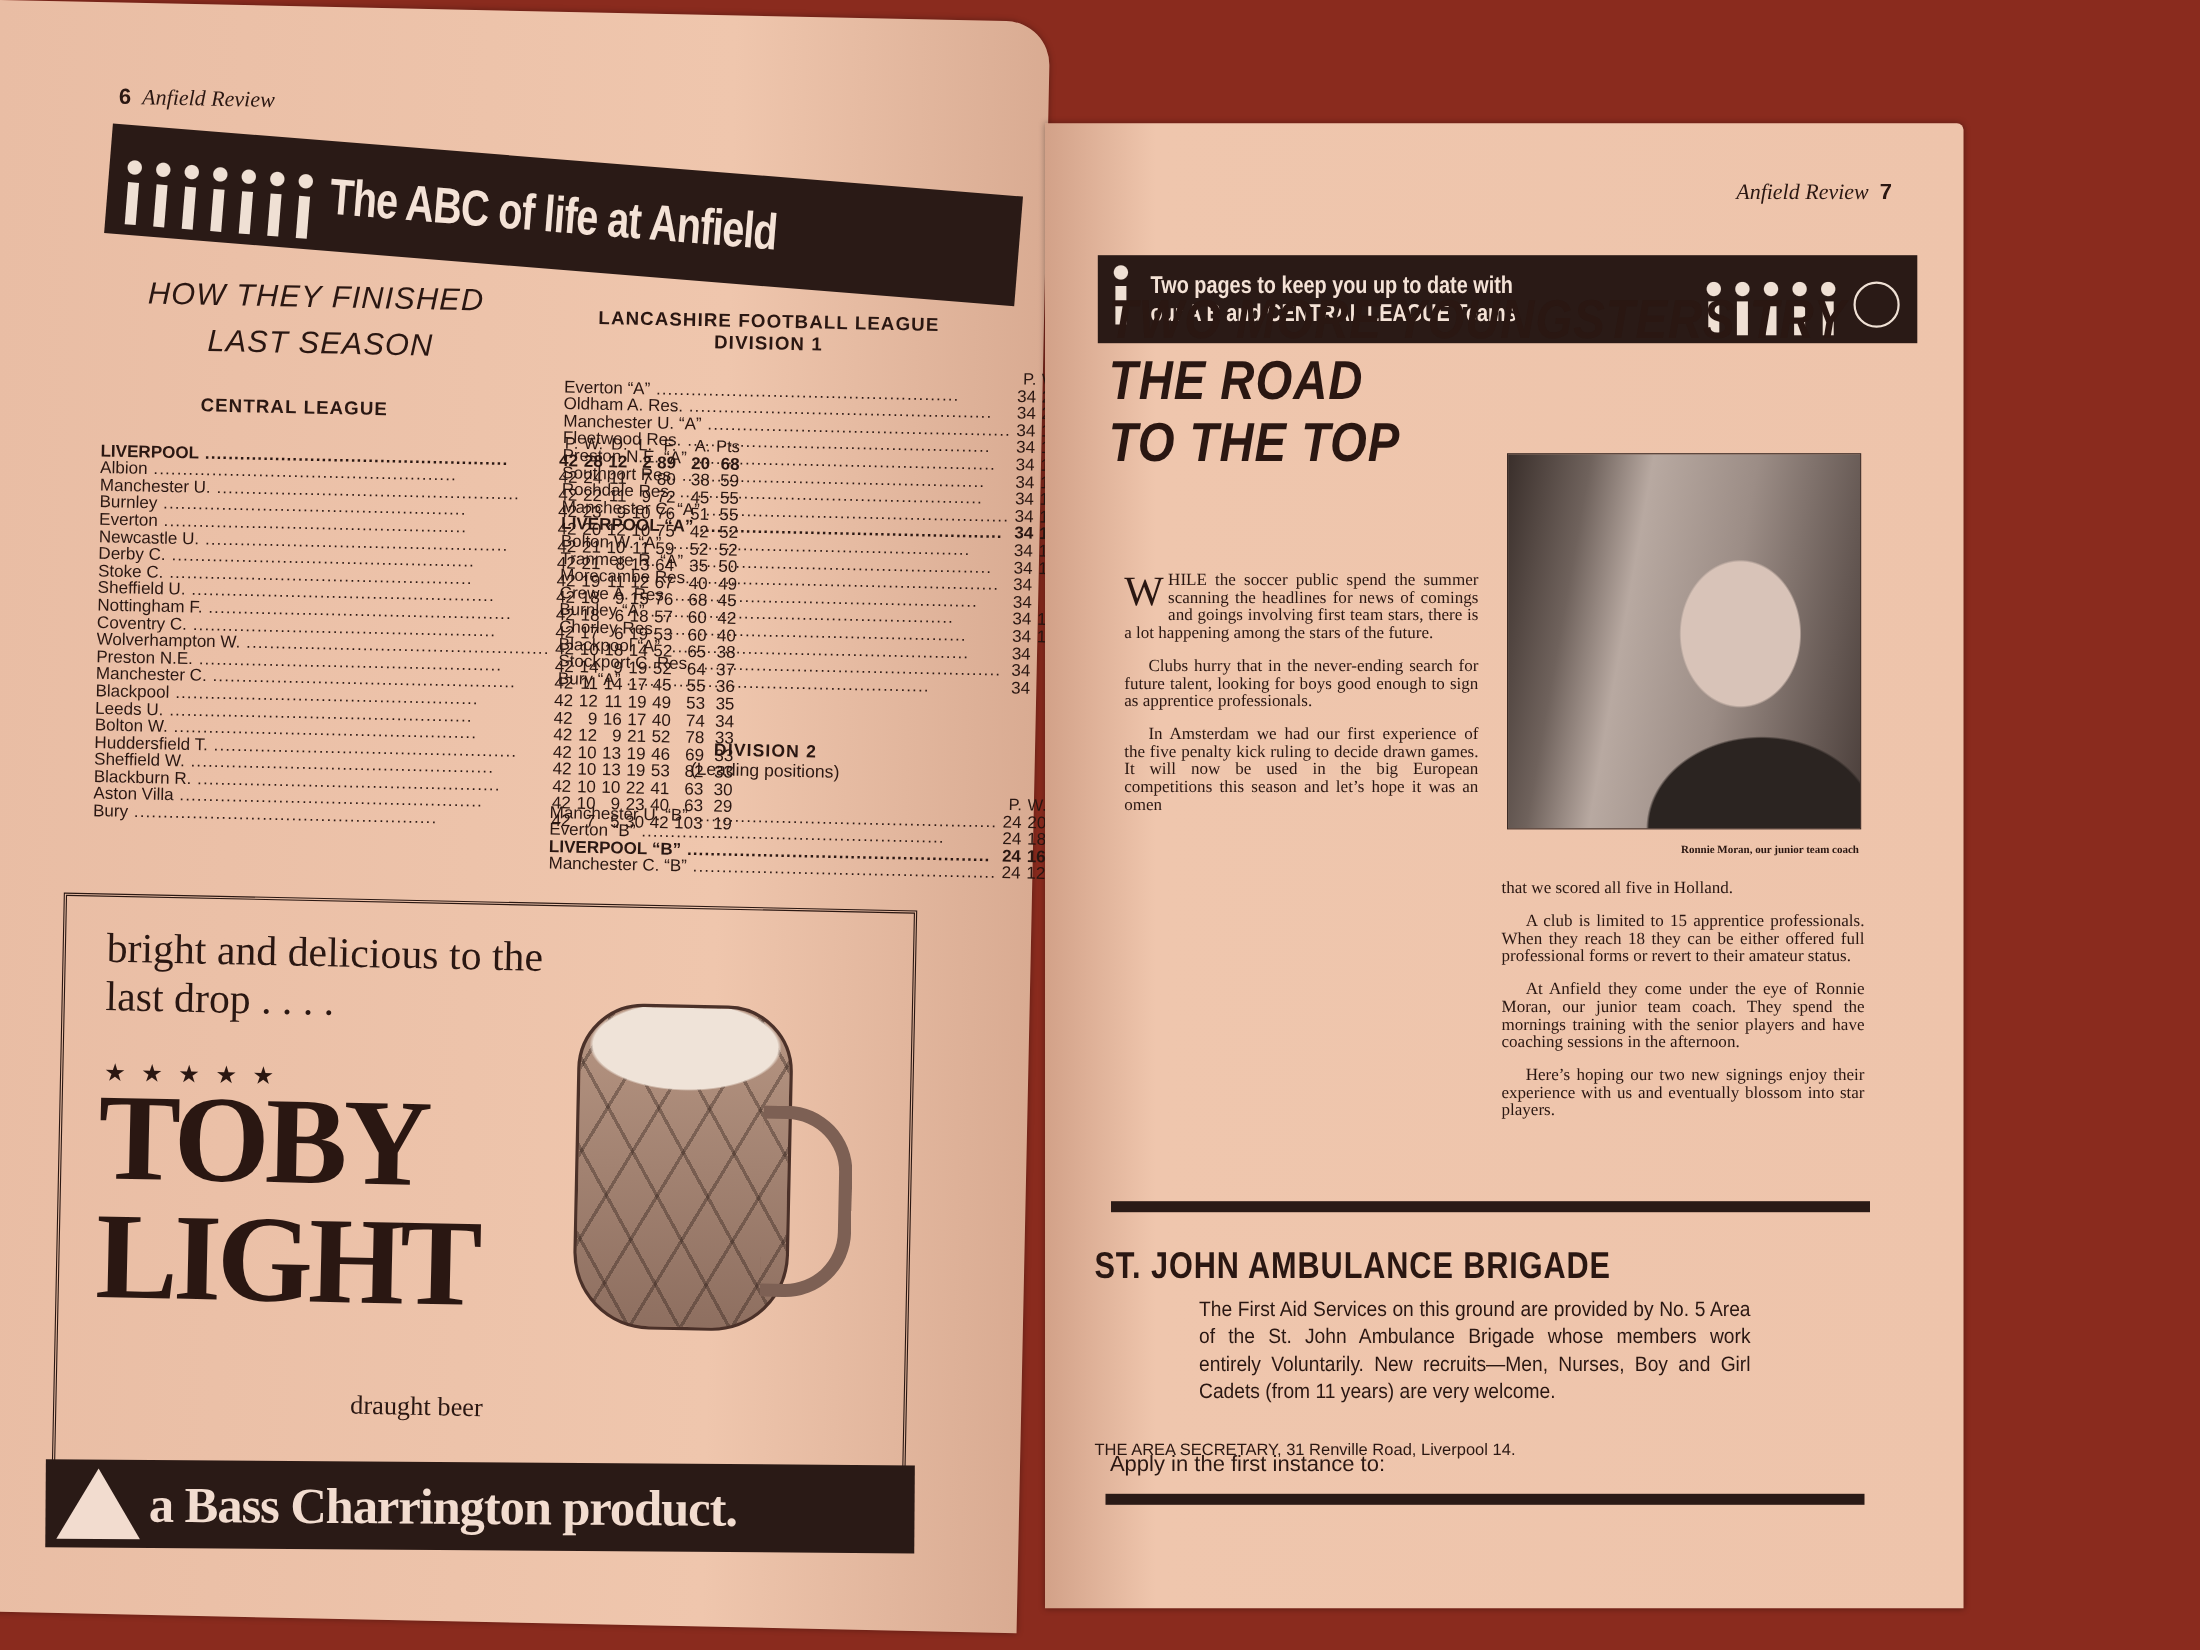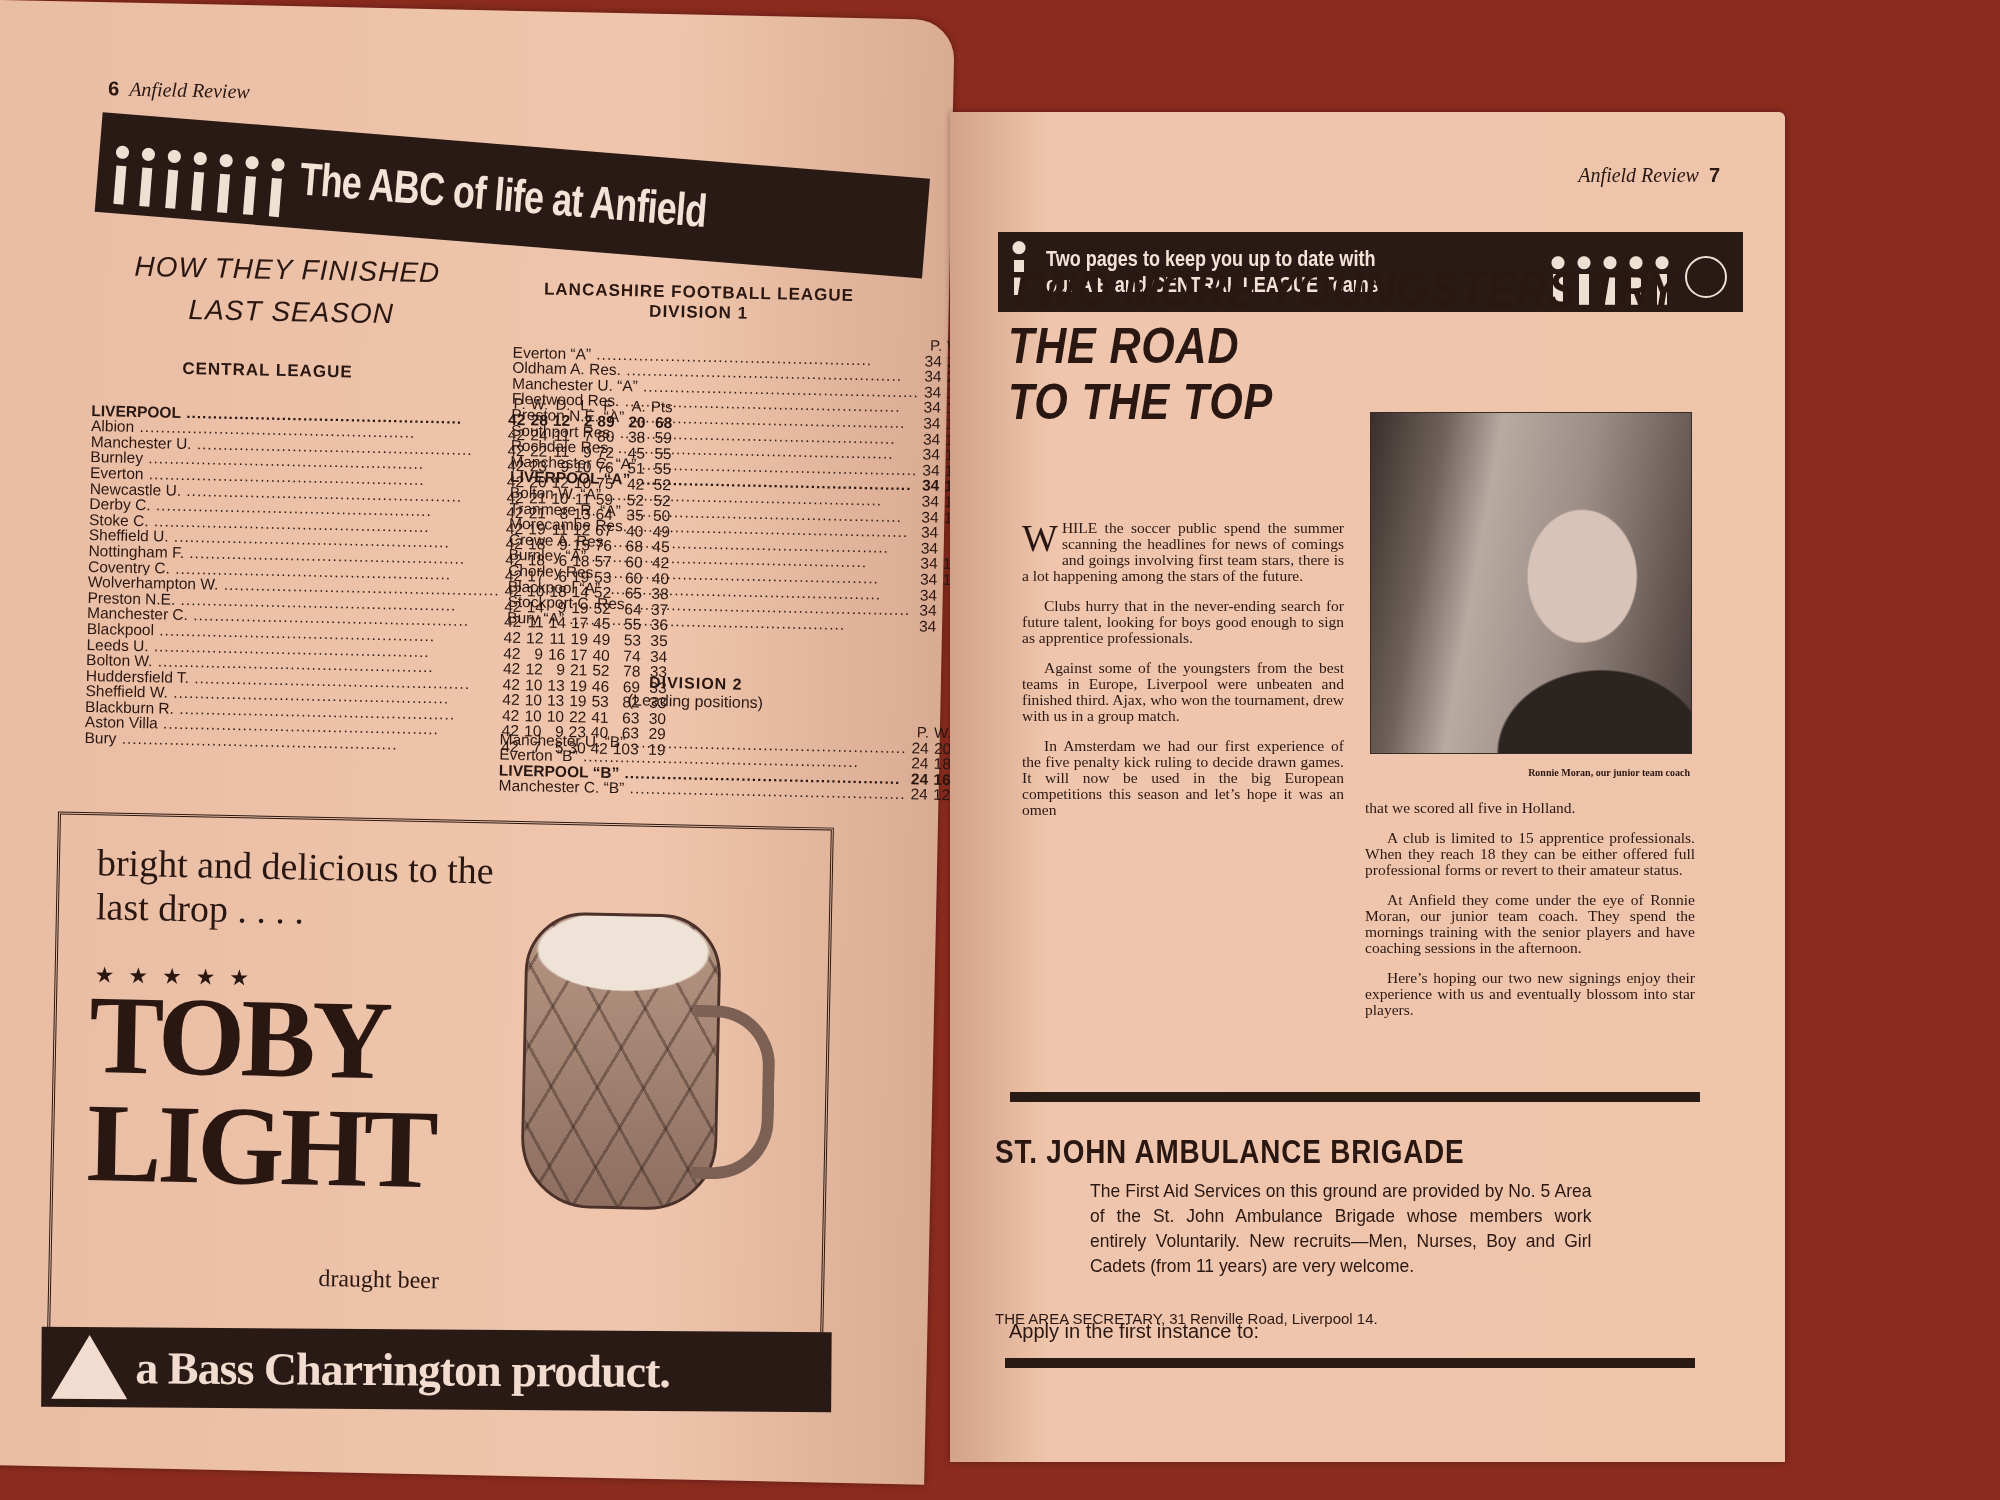--- a/index.html
+++ b/index.html
@@ -660,21 +660,20 @@
     <div>THE ROAD</div>
     <div>TO THE TOP</div>
   </div>
 
   <div id="photo"></div>
   <div id="photo-caption">Ronnie Moran, our junior team coach</div>
 
   <div id="col-left" class="col">
     <p class="drop"><span class="cap">W</span><span>HILE the soccer public spend the summer scanning the headlines for news of comings and goings involving first team stars, there is a lot happening among the stars of the future.</span></p>
     <p>Clubs hurry that in the never-ending search for future talent, looking for boys good enough to sign as apprentice professionals.</p>
-    <p>Against some of the youngsters from the best teams in Europe, Liverpool were unbeaten and finished third. Ajax, who won the tournament, drew with us in a group match.</p>
     <p>In Amsterdam we had our first experience of the five penalty kick ruling to decide drawn games. It will now be used in the big European competitions this season and let’s hope it was an omen</p>
   </div>
 
   <div id="col-right" class="col">
     <p class="noindent">that we scored all five in Holland.</p>
     <p>A club is limited to 15 apprentice professionals. When they reach 18 they can be either offered full professional forms or revert to their amateur status.</p>
     <p>At Anfield they come under the eye of Ronnie Moran, our junior team coach. They spend the mornings training with the senior players and have coaching sessions in the afternoon.</p>
     <p>Here’s hoping our two new signings enjoy their experience with us and eventually blossom into star players.</p>
   </div>
 

